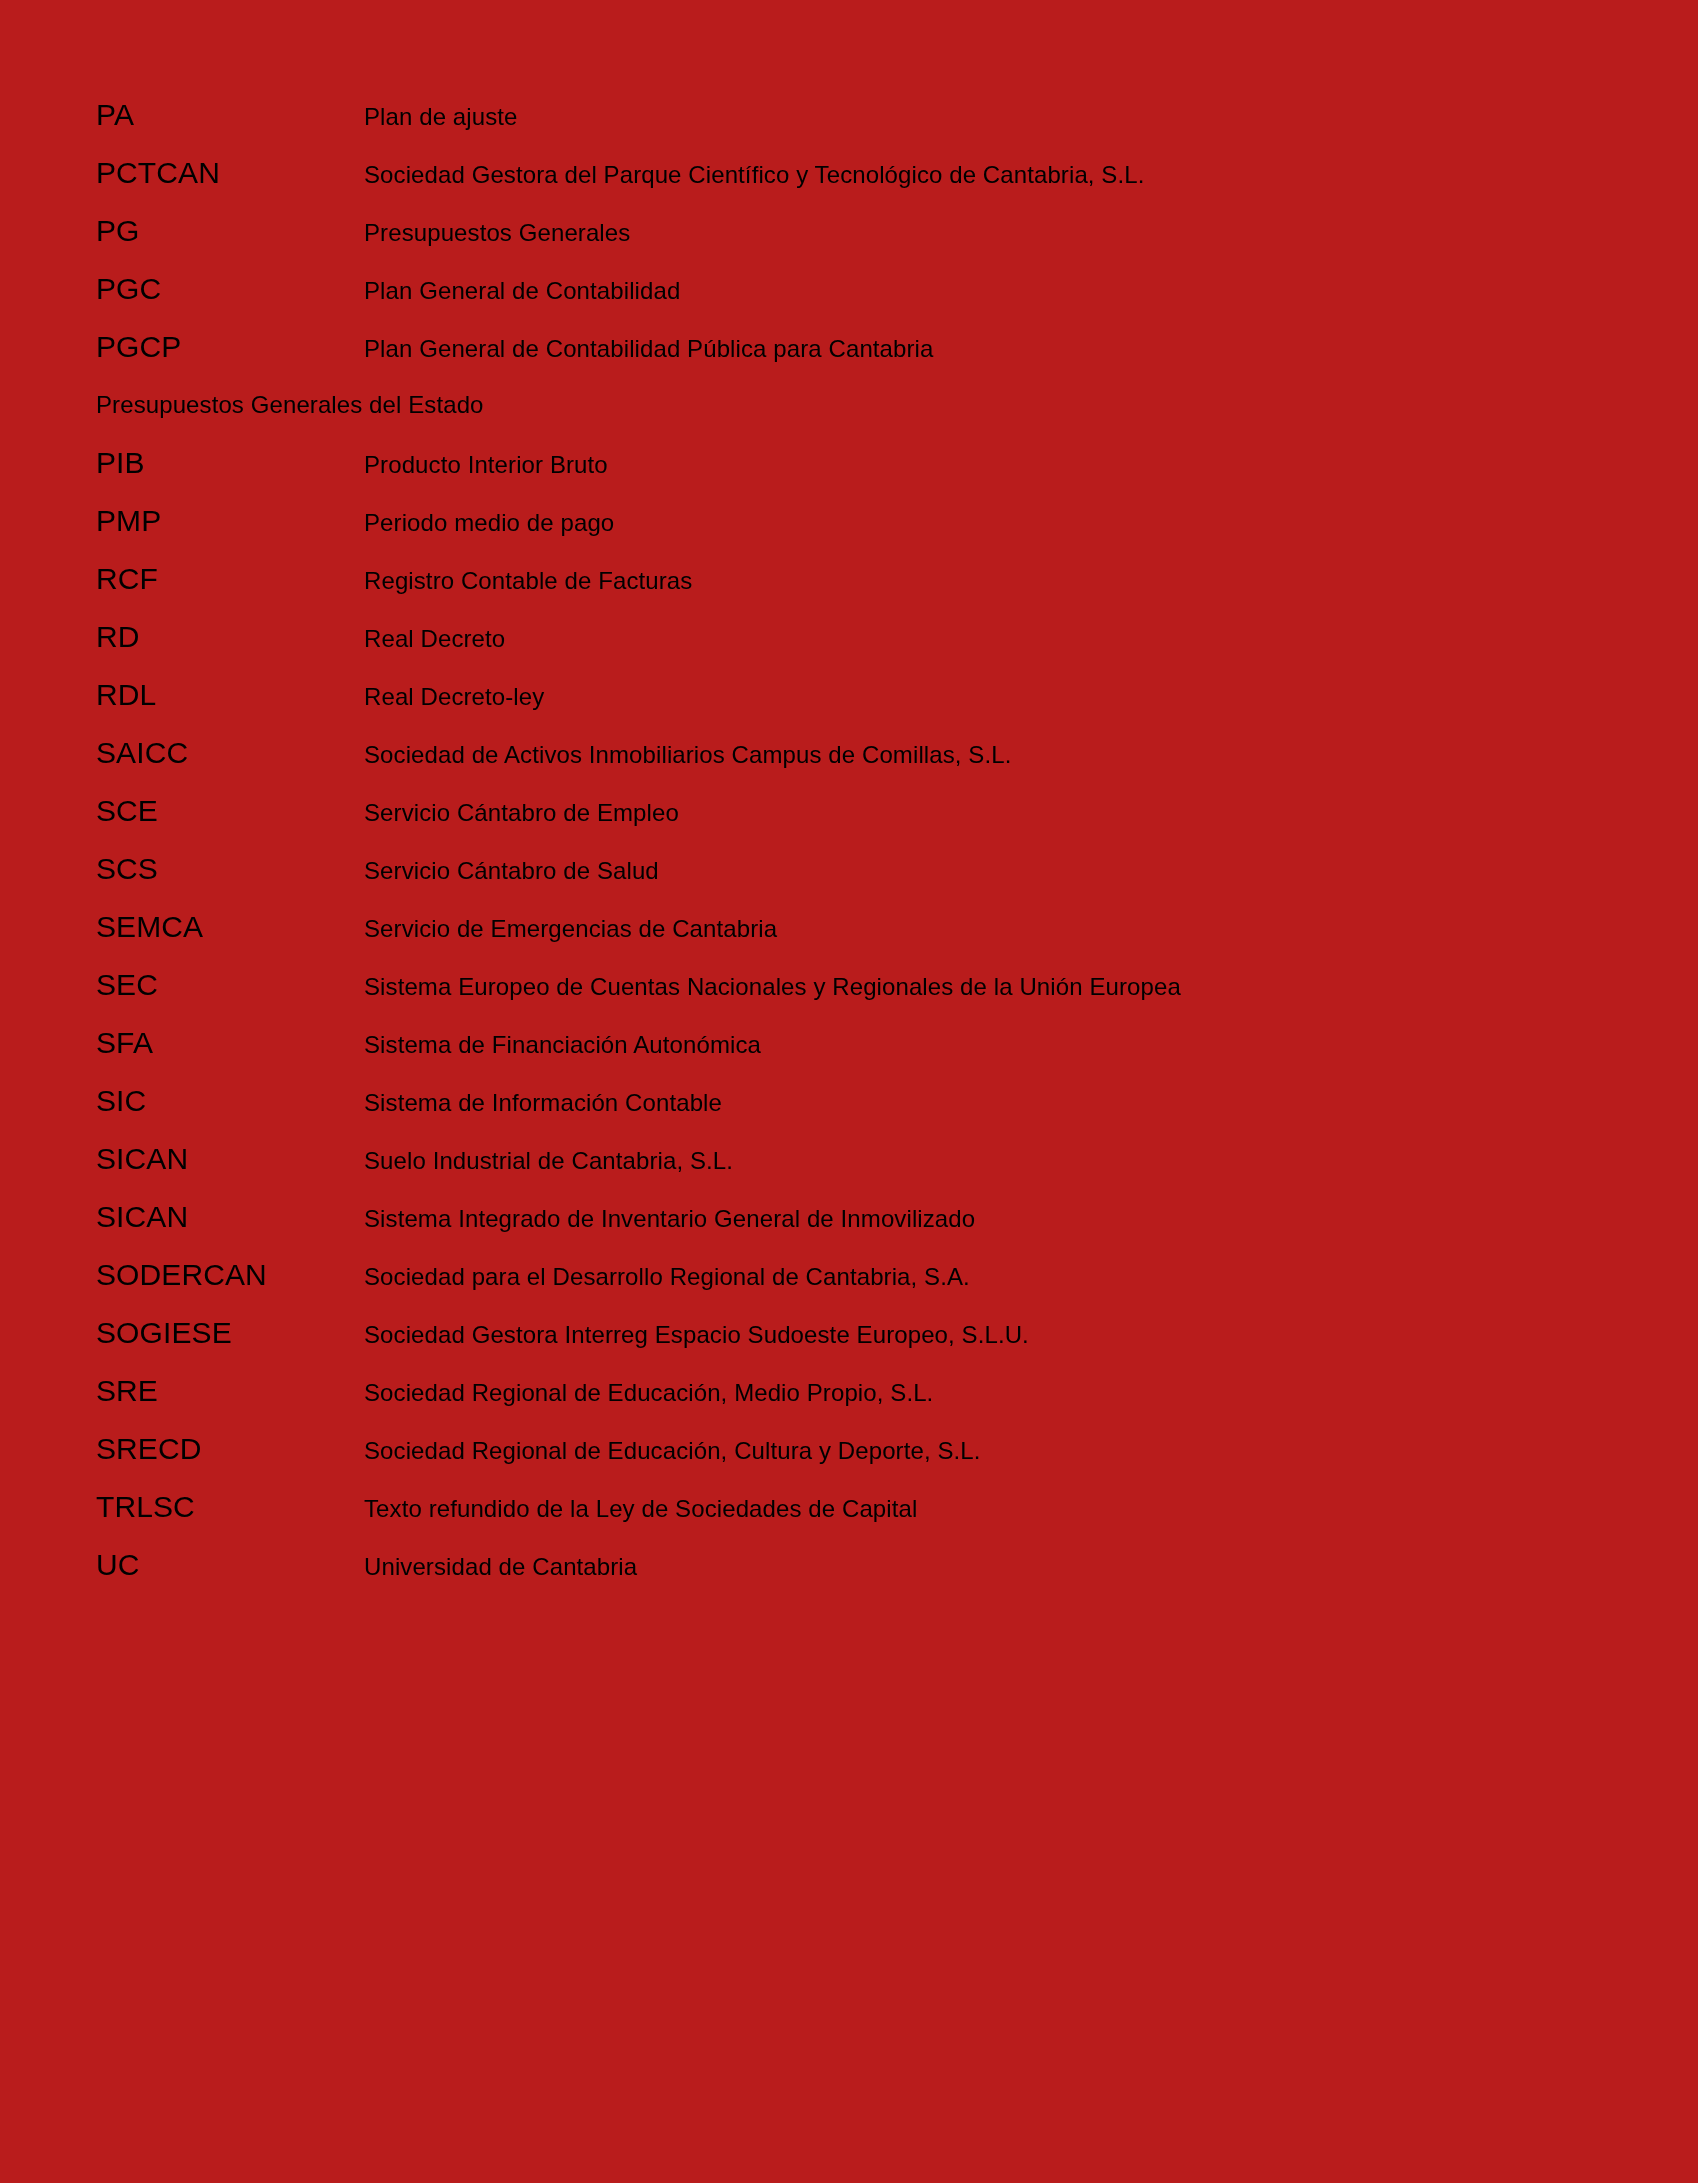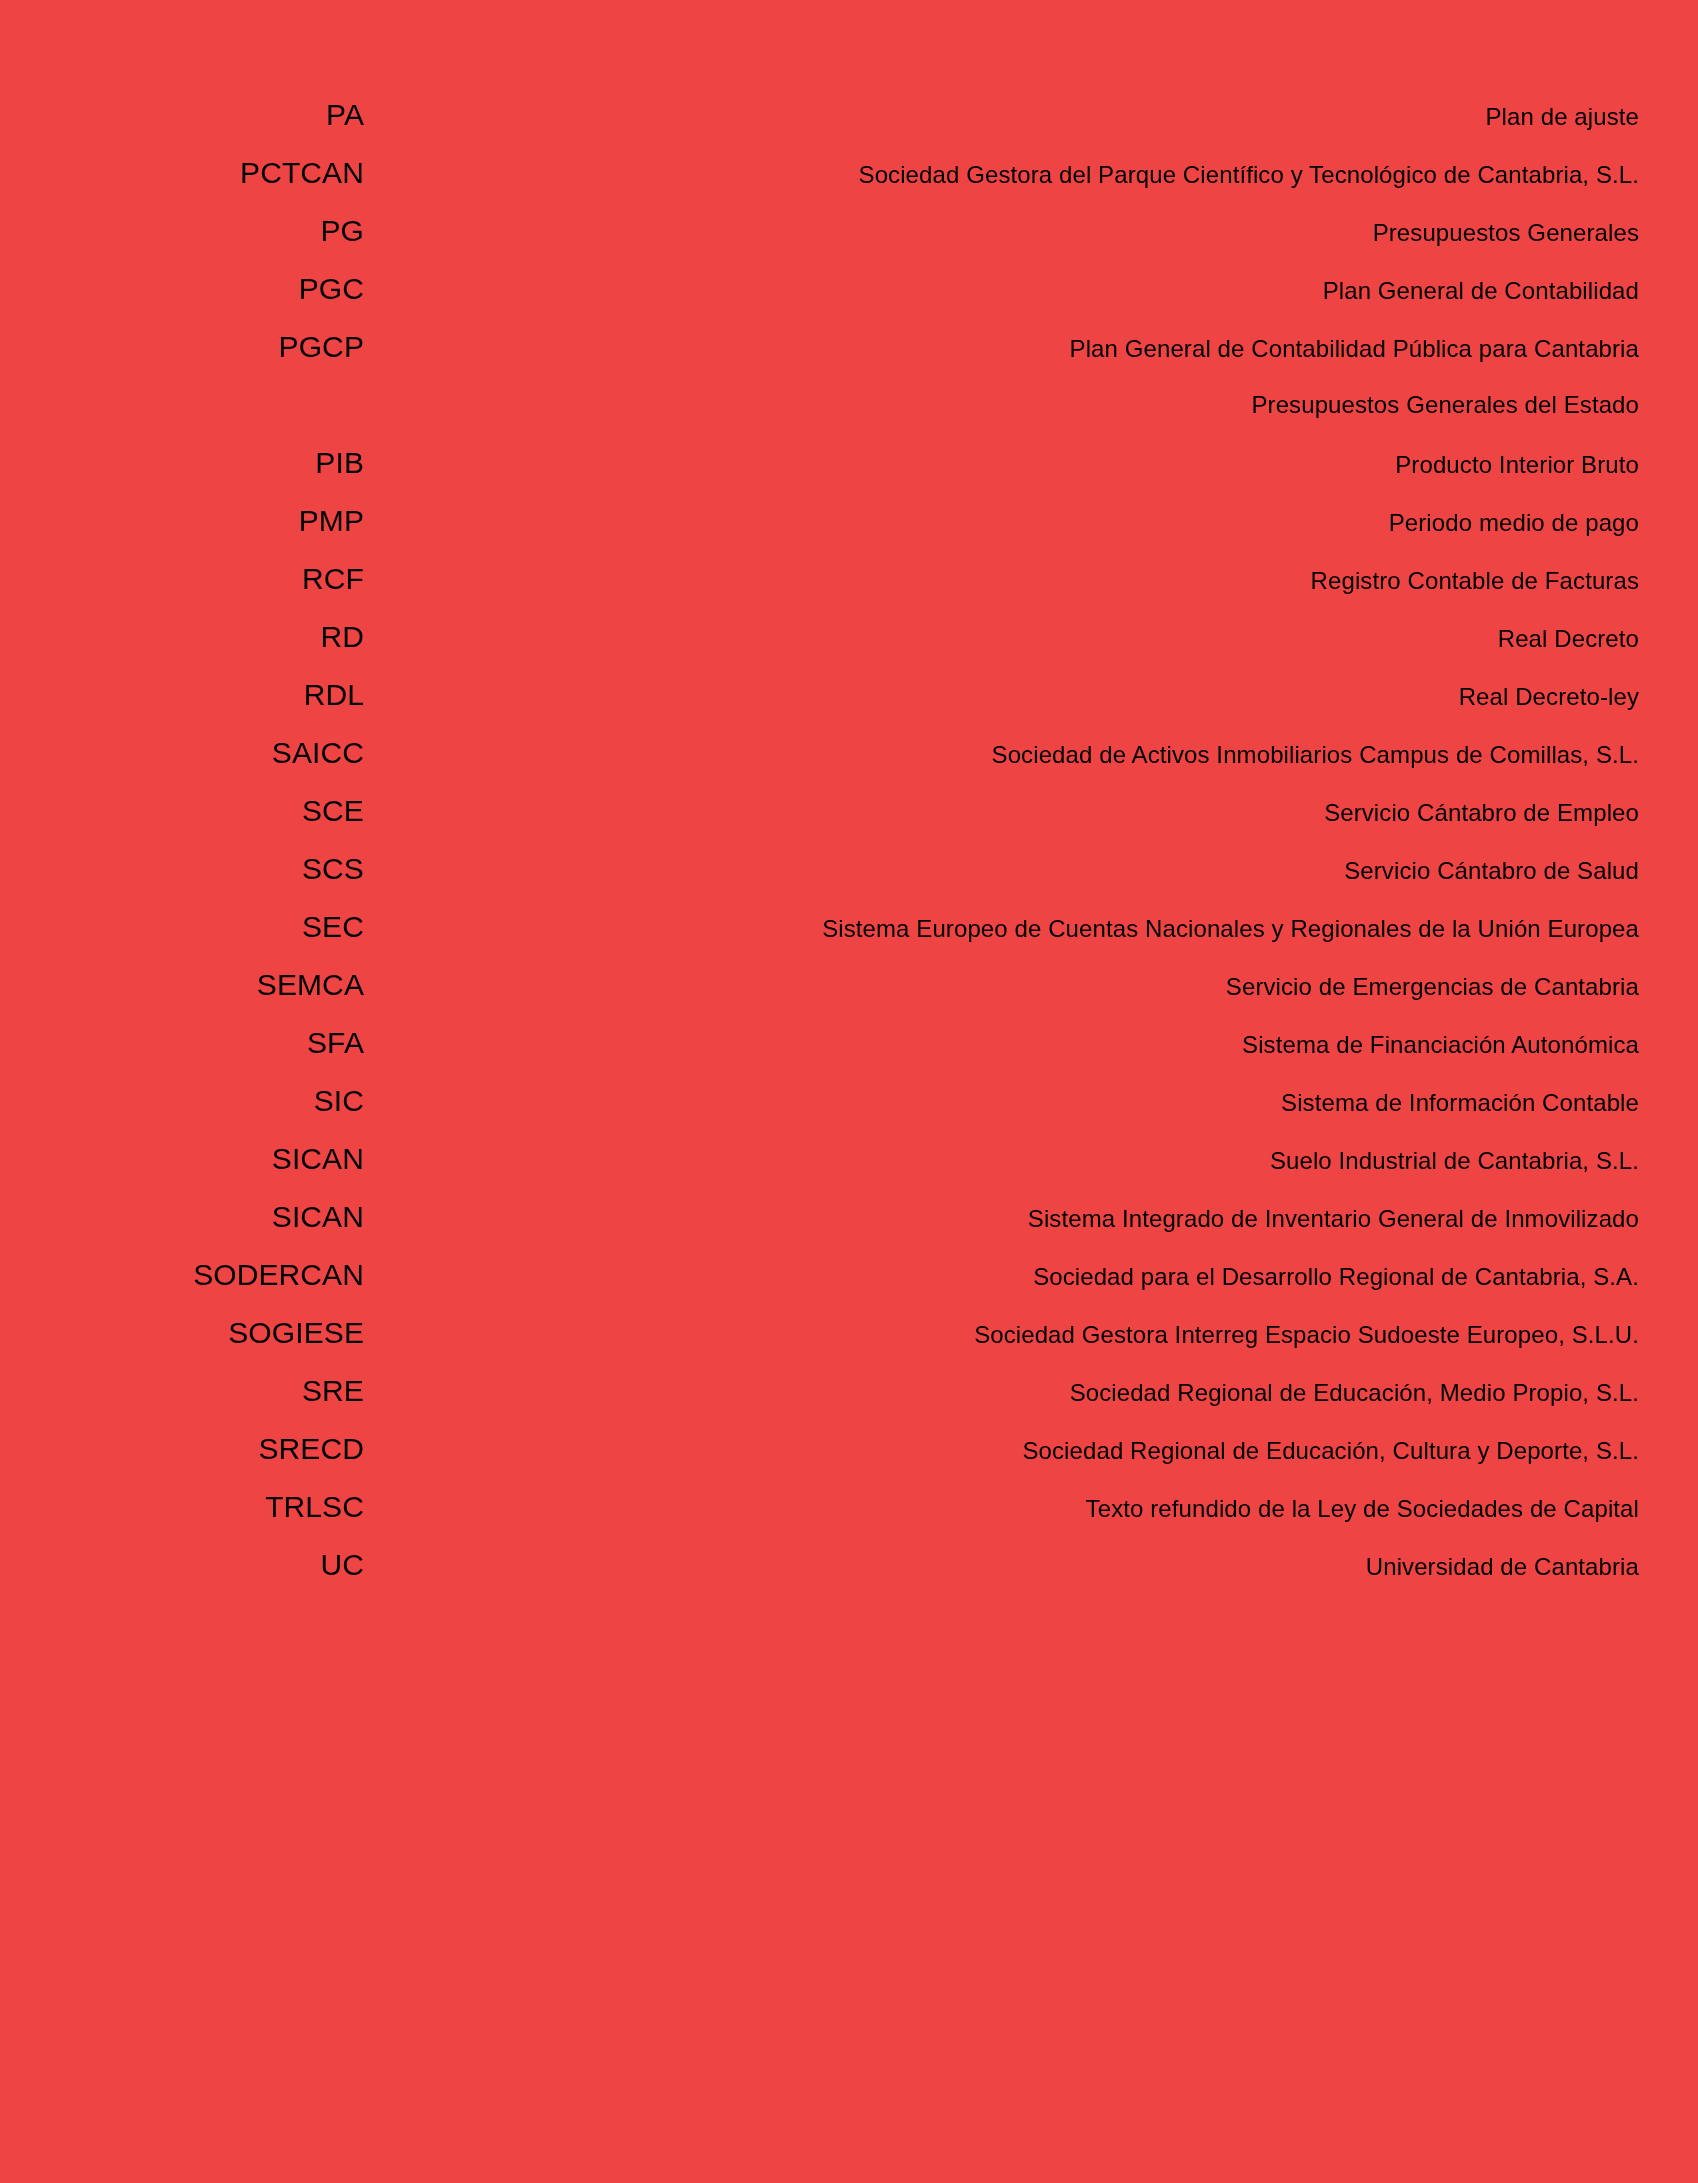--- a/index.html
+++ b/index.html
@@ -13,22 +13,21 @@
     font-family: "Liberation Sans", sans-serif;
     color: #000000;
     -webkit-font-smoothing: antialiased;
   }
   .page {
     position: relative;
     width: 1699px;
     height: 2183px;
     box-sizing: border-box;
     padding: 86px 60px 0 96px;
-    background: #ef4444;
-    text-align: right;
+    background: #b91c1c;
   }
   .glossary {
     display: block;
   }
   .glossary-row {
     display: flex;
     align-items: baseline;
     height: 58px;
   }
   .abbr {
@@ -100,26 +99,26 @@
       </div>
       <div class="glossary-row">
         <span class="abbr">SCE</span>
         <span class="definition">Servicio Cántabro de Empleo</span>
       </div>
       <div class="glossary-row">
         <span class="abbr">SCS</span>
         <span class="definition">Servicio Cántabro de Salud</span>
       </div>
       <div class="glossary-row">
+        <span class="abbr">SEMCA</span>
+        <span class="definition">Servicio de Emergencias de Cantabria</span>
+      </div>
+      <div class="glossary-row">
         <span class="abbr">SEC</span>
         <span class="definition">Sistema Europeo de Cuentas Nacionales y Regionales de la Unión Europea</span>
-      </div>
-      <div class="glossary-row">
-        <span class="abbr">SEMCA</span>
-        <span class="definition">Servicio de Emergencias de Cantabria</span>
       </div>
       <div class="glossary-row">
         <span class="abbr">SFA</span>
         <span class="definition">Sistema de Financiación Autonómica</span>
       </div>
       <div class="glossary-row">
         <span class="abbr">SIC</span>
         <span class="definition">Sistema de Información Contable</span>
       </div>
       <div class="glossary-row">

